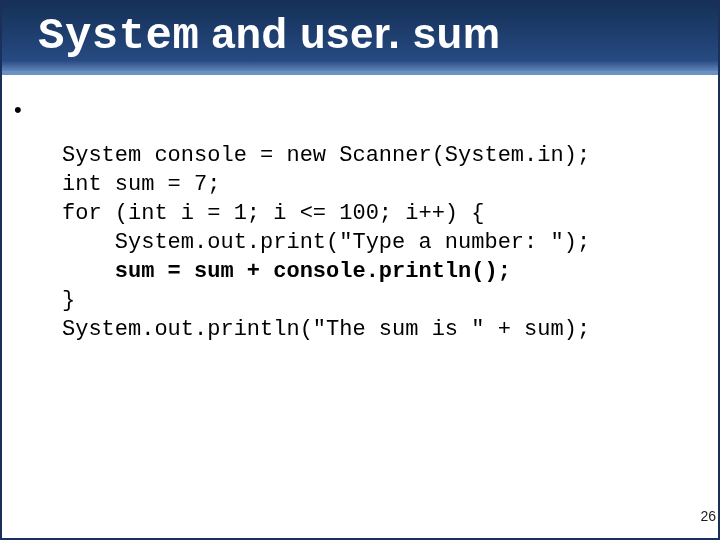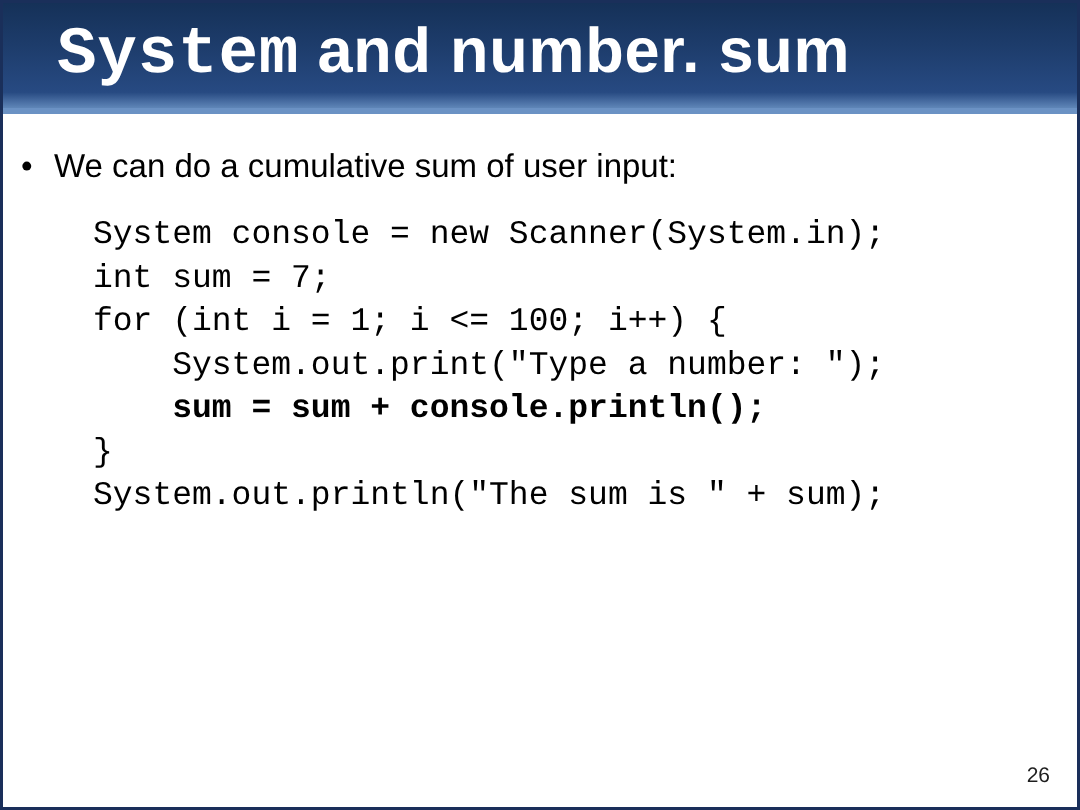--- a/index.html
+++ b/index.html
@@ -46,40 +46,39 @@
     line-height: 1.32;
     white-space: pre;
     color: #000;
     padding-left: 48px;
   }
   .codeblock .em {
     font-weight: bold;
   }
   .pagenum {
     position: absolute;
-    right: 18px;
+    right: 2px;
     bottom: 14px;
     font-family: Arial, sans-serif;
     font-size: 14px;
     color: #1e1e1e;
   }
 </style>
 </head>
 <body>
 
 <div class="headerbar">
   <h1>
-    <span class="mono">System</span><span> and number. sum</span>
+    <span class="mono">System</span><span> and user. sum</span>
   </h1>
 </div>
 
 <div class="content">
   <div class="bullet-row">
     <span class="bullet-mark">•</span>
-    <span>We can do a cumulative sum of user input:</span>
   </div>
 
   <div class="codeblock"><span>System console = new Scanner(System.in);</span>
 <span>int sum = 7;</span>
 <span>for (int i = 1; i &lt;= 100; i++) {</span>
 <span>    System.out.print("Type a number: ");</span>
 <span>    </span><span class="em">sum = sum + console.println();</span>
 <span>}</span>
 <span>System.out.println("The sum is " + sum);</span></div>
 </div>

